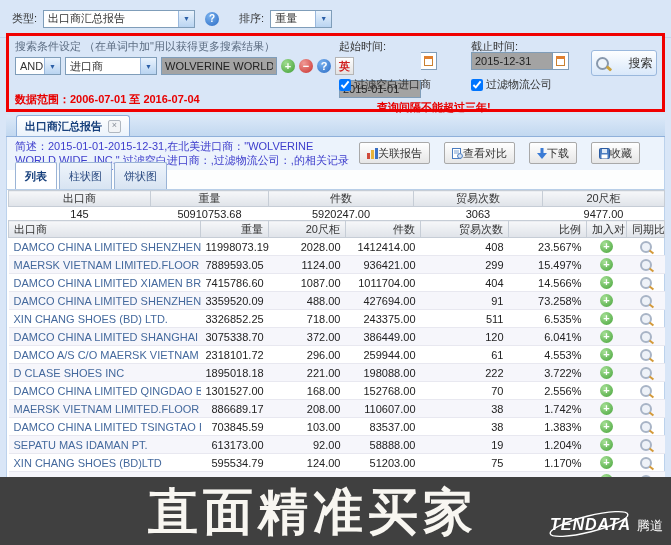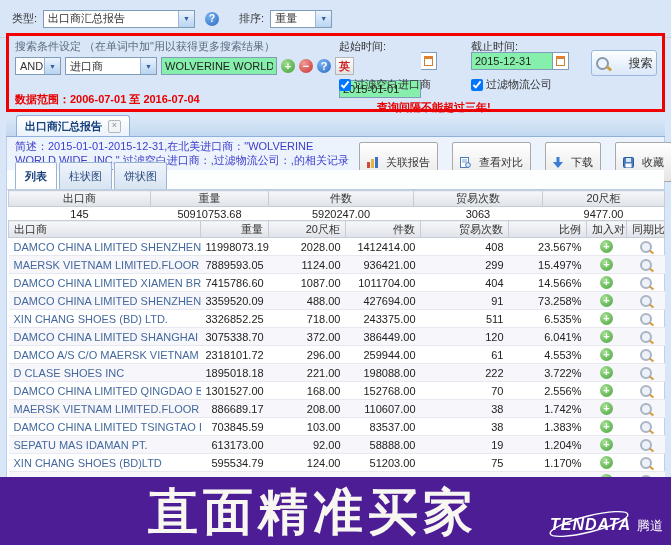--- a/index.html
+++ b/index.html
@@ -16,21 +16,21 @@
               color:#2b5fa7;font-size:7px;}
   .help-ico{width:14px;height:14px;border-radius:50%;margin-left:4px;
             background:radial-gradient(circle at 35% 30%,#7ab2ef,#2a6bc4);
             color:#fff;font-size:10px;font-weight:bold;display:flex;align-items:center;justify-content:center;cursor:pointer;}
 
   
   .search-panel{position:absolute;top:33px;left:6px;width:659px;height:79px;box-sizing:border-box;
                 border:3px solid #f00000;background:#d9e6f7;}
   .sp-title{position:absolute;left:6px;top:3px;color:#5a6b80;}
   .sp-row{position:absolute;left:6px;top:21px;display:flex;align-items:center;gap:4px;}
-  .ip{height:18px;box-sizing:border-box;border:1px solid #7f9db9;background:#86efac;padding:0 3px;
+  .ip{height:18px;box-sizing:border-box;border:1px solid #7f9db9;background:#a3a3a3;padding:0 3px;
       font-size:11px;font-family:inherit;color:#222;}
   .round-ico{width:14px;height:14px;border-radius:50%;color:#fff;font-size:11px;font-weight:bold;
              display:flex;align-items:center;justify-content:center;line-height:1;cursor:pointer;}
   .g-ico{background:radial-gradient(circle at 35% 30%,#9fdc8f,#3f9e33);}
   .r-ico{background:radial-gradient(circle at 35% 30%,#f09a96,#c9302c);}
   .b-ico{background:radial-gradient(circle at 35% 30%,#7ab2ef,#2a6bc4);}
   .lang-btn{height:16px;padding:0 3px;border:1px solid #b5b5b5;background:linear-gradient(#fefefe,#e3e3e3);
             color:#d02020;font-weight:bold;display:flex;align-items:center;cursor:pointer;}
   .sp-range{position:absolute;left:6px;top:56px;color:#e80000;font-weight:bold;}
   .dlab{position:absolute;top:3px;color:#333;text-align:right;}
@@ -59,21 +59,21 @@
   .tab-close{width:11px;height:11px;border:1px solid #b0b7c0;background:#f2f4f6;color:#8a919b;
              font-size:9px;line-height:9px;text-align:center;border-radius:2px;font-weight:normal;cursor:pointer;}
 
   
   .content{position:absolute;top:137px;left:6px;width:659px;height:340px;background:#fff;
            border-left:1px solid #bcd2ec;border-right:1px solid #bcd2ec;box-sizing:border-box;}
   .desc{position:absolute;top:0;left:0;right:0;height:33px;background:#ecf3fc;box-sizing:border-box;
         padding:2px 0 0 8px;}
   .desc-text{width:342px;color:#3d3dcc;line-height:14px;}
   .actions{position:absolute;top:5px;left:352px;display:flex;gap:14px;}
-  .abtn{height:20px;display:inline-flex;align-items:center;gap:8px;padding:9px 7px;border:1px solid #a9a9a9;
+  .abtn{height:20px;display:inline-flex;align-items:center;gap:0;padding:0 7px;border:1px solid #a9a9a9;
         border-radius:2px;background:linear-gradient(#ffffff,#e6e6e6);color:#333;cursor:pointer;white-space:nowrap;}
   .abtn svg{display:block;}
 
   .subtabs{position:absolute;top:33px;left:0;right:0;height:20px;border-bottom:1px solid #b9cfe8;
            display:flex;align-items:flex-end;padding-left:8px;gap:2px;background:#fdfefe;box-sizing:border-box;}
   .stab{height:27px;box-sizing:border-box;padding:4px 9px;display:flex;align-items:center;
         border:1px solid #9ab4d6;border-bottom:none;border-radius:2px 2px 0 0;
         background:linear-gradient(#eef4fb,#d8e4f2);color:#2a4a80;cursor:pointer;}
   .stab.active{background:#fff;font-weight:bold;color:#17407c;}
 
@@ -96,21 +96,21 @@
   .c-ico{text-align:center;padding:0;}
   .plus-ico{display:inline-block;width:13px;height:13px;border-radius:50%;
             background:radial-gradient(circle at 35% 30%,#a6e096,#45a238);
             color:#fff;font-size:11px;font-weight:bold;line-height:13px;text-align:center;vertical-align:middle;cursor:pointer;}
   .mag-ico{display:inline-block;width:8px;height:8px;border:2px solid #a8b4c6;border-radius:50%;
            position:relative;background:#eef2f8;vertical-align:middle;cursor:pointer;}
   .mag-ico::after{content:"";position:absolute;width:5px;height:2px;background:#d49a3a;right:-4px;bottom:-2px;
                   transform:rotate(40deg);}
 
   
-  .banner{position:absolute;top:477px;left:0;width:671px;height:68px;background:#4c1d95;overflow:hidden;}
+  .banner{position:absolute;top:477px;left:0;width:671px;height:68px;background:#404040;overflow:hidden;}
   .banner-text{position:absolute;left:148px;top:2px;font-size:50px;font-weight:bold;color:#f8f6f1;
                letter-spacing:5px;white-space:nowrap;}
   .logo{position:absolute;right:8px;bottom:10px;color:#fff;white-space:nowrap;}
   .logo-en{font-weight:bold;font-style:italic;font-size:16px;letter-spacing:1px;}
   .logo-cn{font-size:13px;margin-left:6px;}
   .logo-ellipse{position:absolute;left:-4px;top:-7px;width:86px;height:30px;pointer-events:none;}
 </style>
 </head>
 <body>
 

